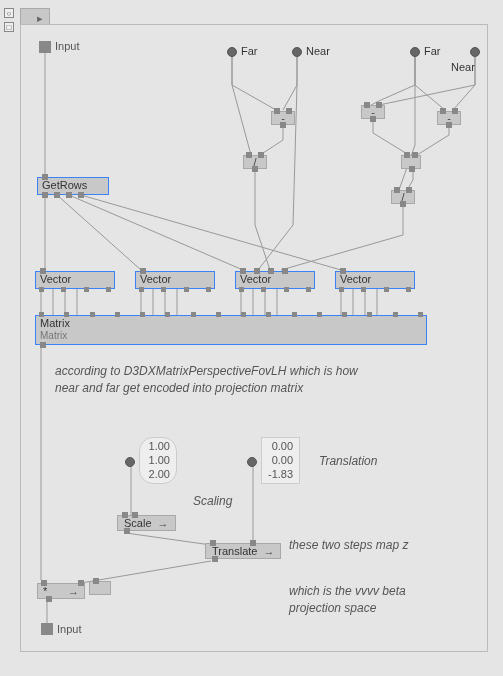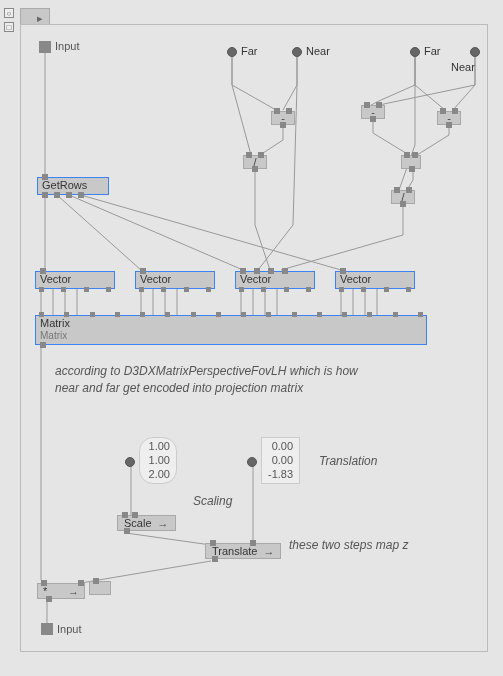--- a/index.html
+++ b/index.html
@@ -361,20 +361,24 @@
     <span>Translate</span>
       <span class="arr">→</span>
     <div class="pin top" style="left:4px;"></div>
       <div class="pin top" style="left:44px;"></div>
     <div class="pin bot" style="left:6px;"></div>
   </div>
 
   <div class="comment" style="left:268px; top:512px; width:180px;">
     <div>these two steps map z</div>
   </div>
+  <div class="comment" style="left:268px; top:558px; width:180px;">
+    <div>which is the vvvv beta</div>
+    <div>projection space</div>
+  </div>
 
   <div class="multop" style="left:16px; top:558px;">
     <span class="sym">*</span>
     <span class="arr">→</span>
     <div class="pin top" style="left:3px;"></div>
       <div class="pin top" style="left:40px;"></div>
     <div class="pin bot" style="left:8px;"></div>
   </div>
   <div class="node small" style="left:68px; top:556px;">
     <div class="pin top" style="left:3px;"></div>

